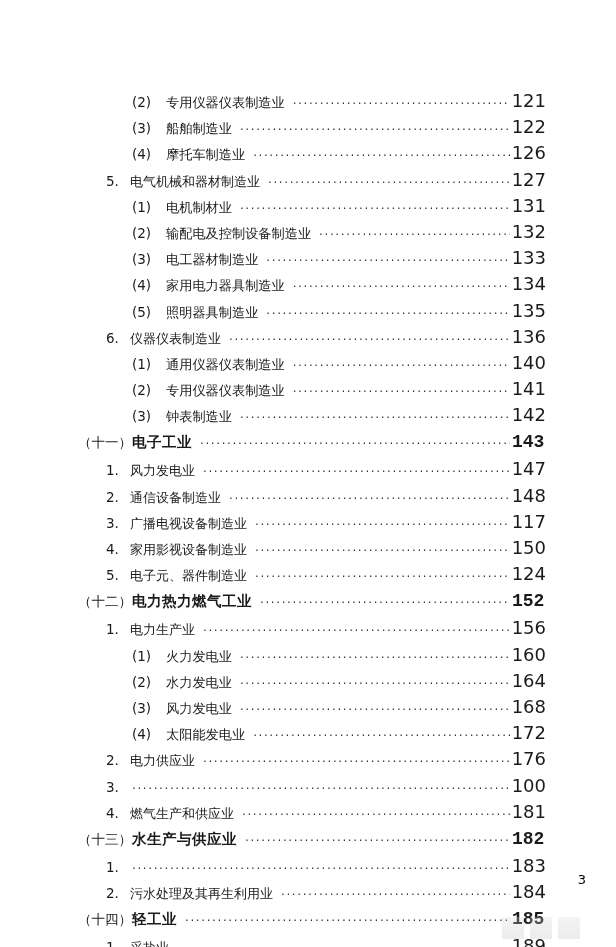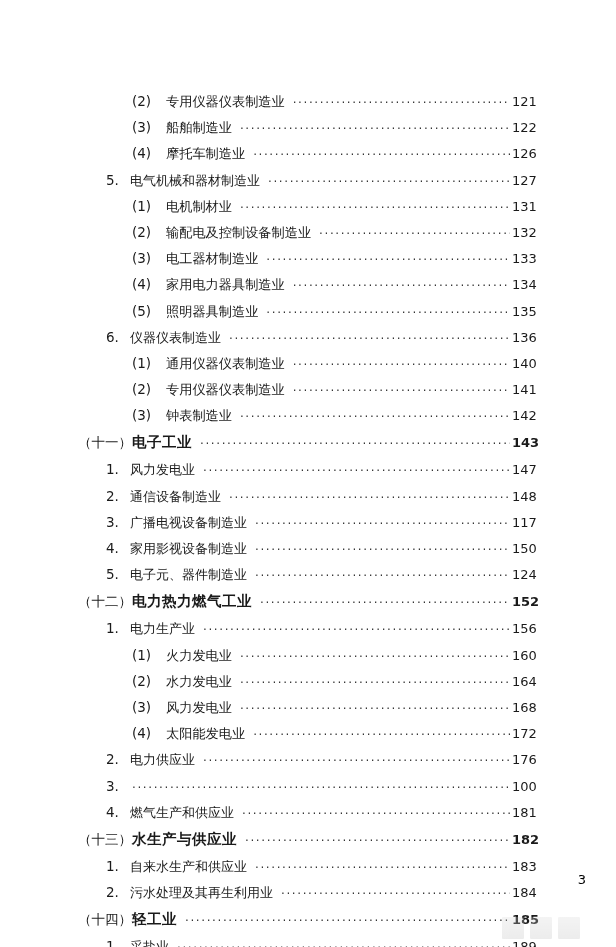--- a/index.html
+++ b/index.html
@@ -52,38 +52,38 @@
     position: relative;
     top: -3px;
     color: #333;
     font-size: 12px;
     letter-spacing: 1.6px;
   }
   .row .page-no {
     flex: 0 0 34px;
     text-align: left;
     font-family: "DejaVu Sans", "Liberation Sans", sans-serif;
-    font-size: 13px;
+    font-size: 18px;
   }
 
   
   .lvl-head { padding-left: 0px; }
   .lvl-1 { padding-left: 28px; }
   .lvl-2 { padding-left: 54px; }
 
   .head-label {
     font-weight: bold;
     font-size: 14.5px;
     letter-spacing: 0.5px;
   }
   .head-row {
     height: 28px;
     line-height: 28px;
   }
-  .head-row .page-no { font-weight: bold; }
+  .head-row .page-no { font-weight: bold; font-family: Liberation Mono, monospace; }
 
   .lvl1-label { font-size: 13px; }
   .lvl2-label { font-size: 13.2px; }
 
   .num-paren {
     display: inline-block;
     width: 34px;
   }
   .num-digit {
     display: inline-block;
@@ -293,21 +293,20 @@
         <span class="page-no">181</span>
       </div>
       <div class="row lvl-head head-row">
         <span class="num num-head">（十三）</span>
         <span class="label head-label">水生产与供应业</span>
         <span class="dots">..........................................................................................</span>
         <span class="page-no">182</span>
       </div>
       <div class="row lvl-1">
         <span class="num num-digit">1.</span>
-        <span class="label lvl1-label">自来水生产和供应业</span>
         <span class="dots">..........................................................................................</span>
         <span class="page-no">183</span>
       </div>
       <div class="row lvl-1">
         <span class="num num-digit">2.</span>
         <span class="label lvl1-label">污水处理及其再生利用业</span>
         <span class="dots">..........................................................................................</span>
         <span class="page-no">184</span>
       </div>
       <div class="row lvl-head head-row">

